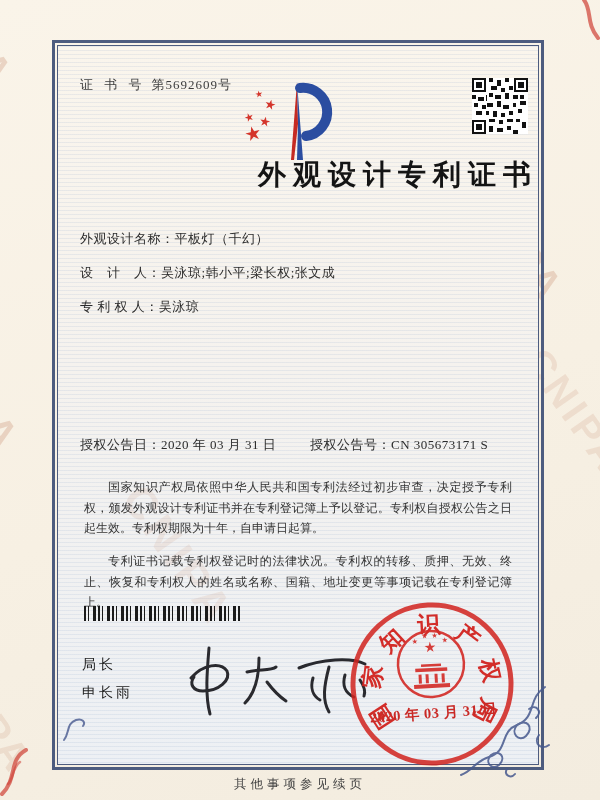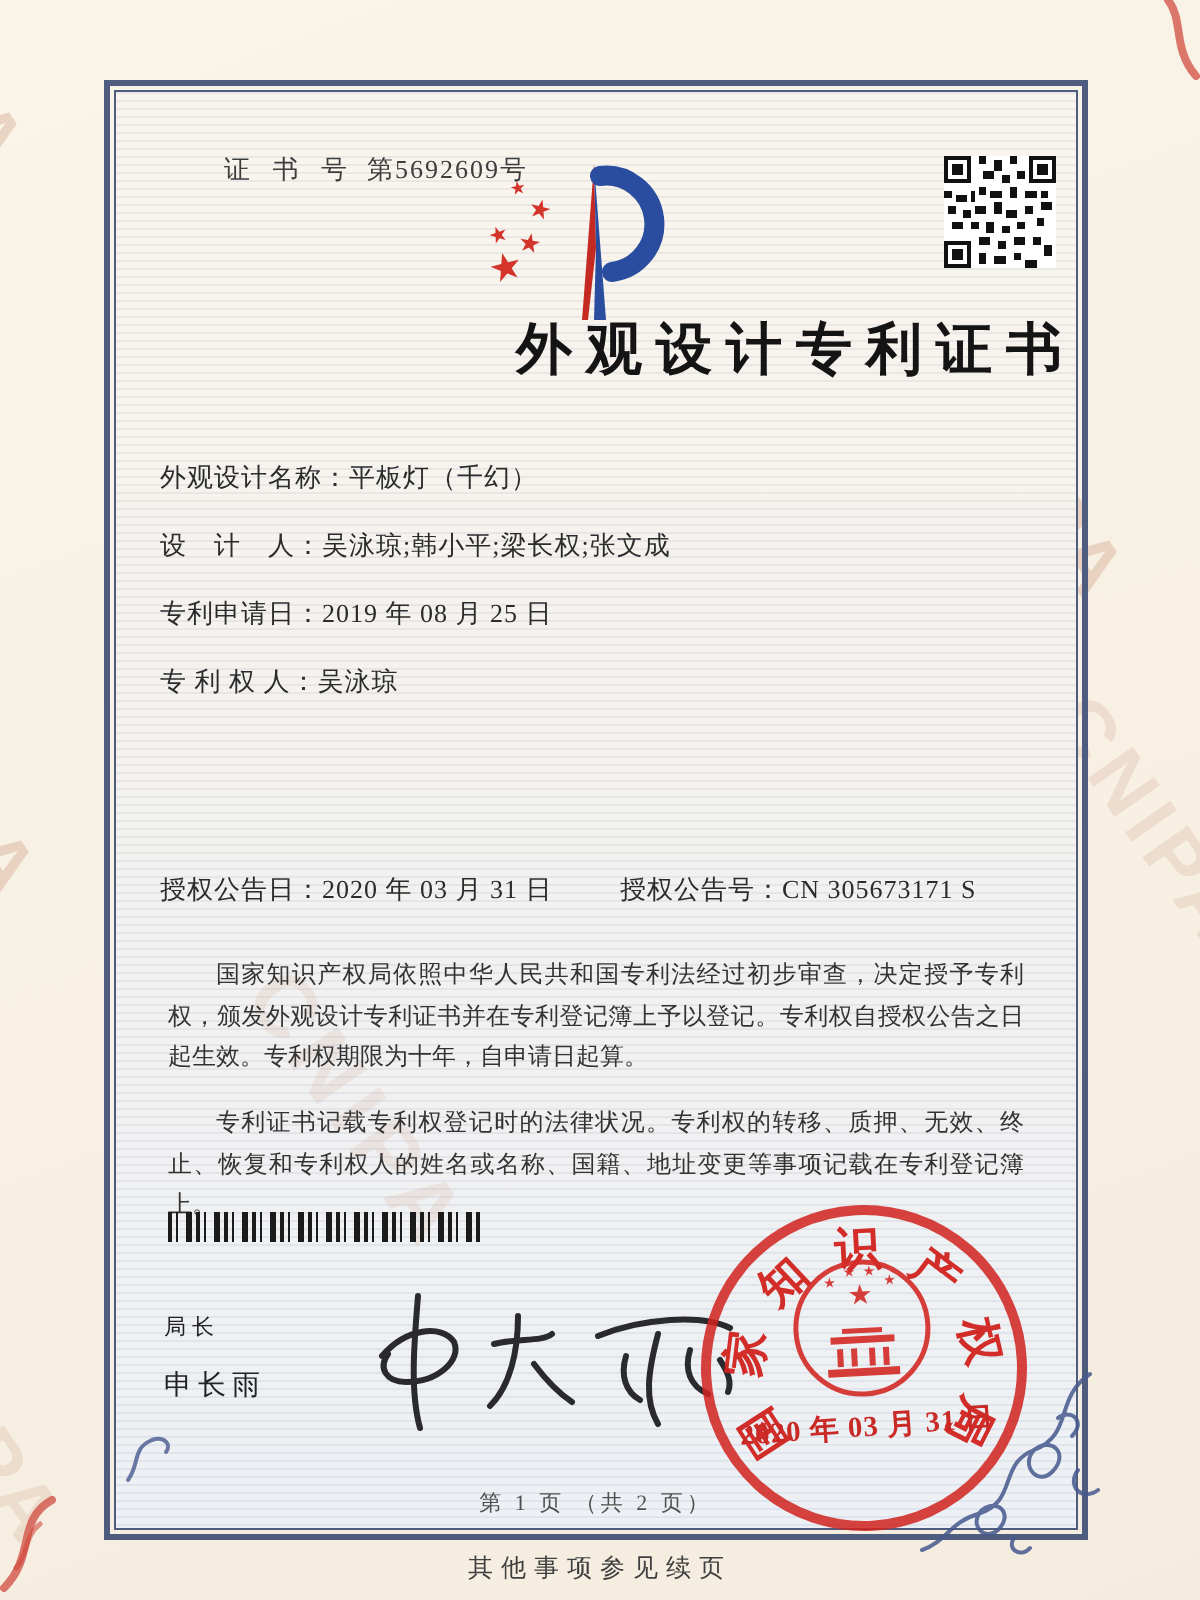--- a/index.html
+++ b/index.html
@@ -28,21 +28,21 @@
       repeating-linear-gradient(180deg,rgba(120,150,195,0.13) 0px,rgba(120,150,195,0.13) 1px,rgba(255,255,255,0) 1px,rgba(255,255,255,0) 4px),
       linear-gradient(180deg,#faf5ec 0%,#f5f2ee 45%,#edf0f4 100%);
   }
   .inner-watermark{
     position:absolute;left:95px;top:430px;
     font-family:"Liberation Sans","DejaVu Sans",sans-serif;
     font-weight:bold;font-size:44px;letter-spacing:5px;
     color:rgba(198,140,110,0.14);transform:rotate(55deg);transform-origin:left top;
   }
   .cert-no{position:absolute;left:22px;top:30px;font-size:13px;color:#3d3d3d;letter-spacing:1px;}
-  .cert-no .lbl{letter-spacing:4px;margin-right:6px;margin-left:32px;}
+  .cert-no .lbl{letter-spacing:4px;margin-right:6px;}
   .logo{position:absolute;left:178px;top:30px;}
   .qr{position:absolute;left:414px;top:32px;}
   .title{
     position:absolute;left:0;top:110px;width:100%;text-align:right;
     font-size:28px;font-weight:bold;color:#141414;letter-spacing:7px;padding-left:7px;box-sizing:border-box;
   }
   .fields{position:absolute;left:22px;top:182px;width:445px;}
   .field-row{height:34px;line-height:22px;font-size:13px;color:#2b2b2b;letter-spacing:0.5px;white-space:nowrap;}
   .field-row .flabel{color:#2b2b2b;}
   .grant-row{position:absolute;top:390px;left:0;width:100%;font-size:13px;color:#2b2b2b;letter-spacing:0.5px;white-space:nowrap;}
@@ -53,21 +53,21 @@
     font-size:12px;line-height:1.72;color:#333;text-align:justify;
   }
   .paragraphs p{margin:12px;text-indent:2em;font-family:Liberation Mono, monospace;}
   .barcode{
     position:absolute;left:26px;top:560px;width:158px;height:15px;
     background:repeating-linear-gradient(90deg,
       #1b1b1b 0px,#1b1b1b 2px,rgba(0,0,0,0) 2px,rgba(0,0,0,0) 4px,
       #1b1b1b 4px,#1b1b1b 5px,rgba(0,0,0,0) 5px,rgba(0,0,0,0) 9px,
       #1b1b1b 9px,#1b1b1b 12px,rgba(0,0,0,0) 12px,rgba(0,0,0,0) 14px);
   }
-  .signer-title{position:absolute;left:24px;top:610px;font-size:11px;color:#222;letter-spacing:3px;}
+  .signer-title{position:absolute;left:24px;top:610px;font-size:14px;color:#222;letter-spacing:3px;}
   .signer-name{position:absolute;left:24px;top:638px;font-size:14px;color:#222;letter-spacing:3px;}
   .signature{position:absolute;left:105px;top:592px;}
   .seal{position:absolute;left:282px;top:550px;z-index:3;opacity:0.95;}
   .seal-char{fill:#d2231f;font-size:23px;font-weight:bold;text-anchor:middle;font-family:"Liberation Serif",serif;}
   .page-info{position:absolute;left:0;top:698px;width:100%;text-align:center;font-size:11px;color:#4f4f4f;letter-spacing:2px;}
   .flourish{position:absolute;right:-12px;bottom:-14px;}
   .small-curl{position:absolute;left:2px;bottom:20px;}
   .continuation-note{
     position:absolute;left:0;top:776px;width:100%;text-align:center;z-index:2;
     font-size:12.5px;color:#3f3f3f;letter-spacing:4px;
@@ -167,23 +167,20 @@
     <div class="title">外观设计专利证书</div>
 
     <div class="fields">
       <div class="field-row">
         <span class="flabel">外观设计名称：</span><span>平板灯（千幻）</span>
       </div>
       <div class="field-row">
         <span class="flabel">设　计　人：</span><span>吴泳琼;韩小平;梁长权;张文成</span>
       </div>
       <div class="field-row">
-        <span class="flabel">专利申请日：</span><span>2019 年 08 月 25 日</span>
-      </div>
-      <div class="field-row">
         <span class="flabel">专 利 权 人：</span><span>吴泳琼</span>
       </div>
     </div>
 
     <div class="grant-row">
       <span class="grant-left">
         <span>授权公告日：</span><span>2020 年 03 月 31 日</span>
       </span>
       <span class="grant-right">
         <span>授权公告号：</span><span>CN 305673171 S</span>
@@ -239,21 +236,20 @@
           <rect x="79" y="78" width="3" height="9"></rect>
           <rect x="86" y="78" width="3" height="9"></rect>
           <rect x="95" y="78" width="3" height="9"></rect>
           <rect x="102" y="78" width="3" height="9"></rect>
           <rect x="74" y="88" width="36" height="4"></rect>
         </g>
         <text x="92" y="122" font-size="14.5" fill="#c8201c" text-anchor="middle" letter-spacing="0.5" font-weight="bold" transform="rotate(-1 92 118)">2020 年 03 月 31 日</text>
       </g>
     </svg>
 
-    <div class="page-info">第 1 页 （共 2 页）</div>
 
     <svg class="flourish" width="95" height="95" viewBox="0 0 95 95">
       <g stroke="#47598e" stroke-width="2" fill="none" stroke-linecap="round" opacity="0.85">
         <path d="M90,4 C72,16 82,34 62,42 C44,49 54,68 34,74 C20,78 18,88 6,92"></path>
         <path d="M62,42 c9,-7 18,2 9,11 c-7,7 -16,-3 -9,-11"></path>
         <path d="M36,72 c8,-6 16,2 8,10 c-7,6 -15,-3 -8,-10"></path>
         <path d="M74,26 c7,-5 14,2 7,9"></path>
         <path d="M84,52 c-6,8 2,16 10,10"></path>
         <path d="M52,86 c-4,6 4,10 8,5"></path>
       </g>

